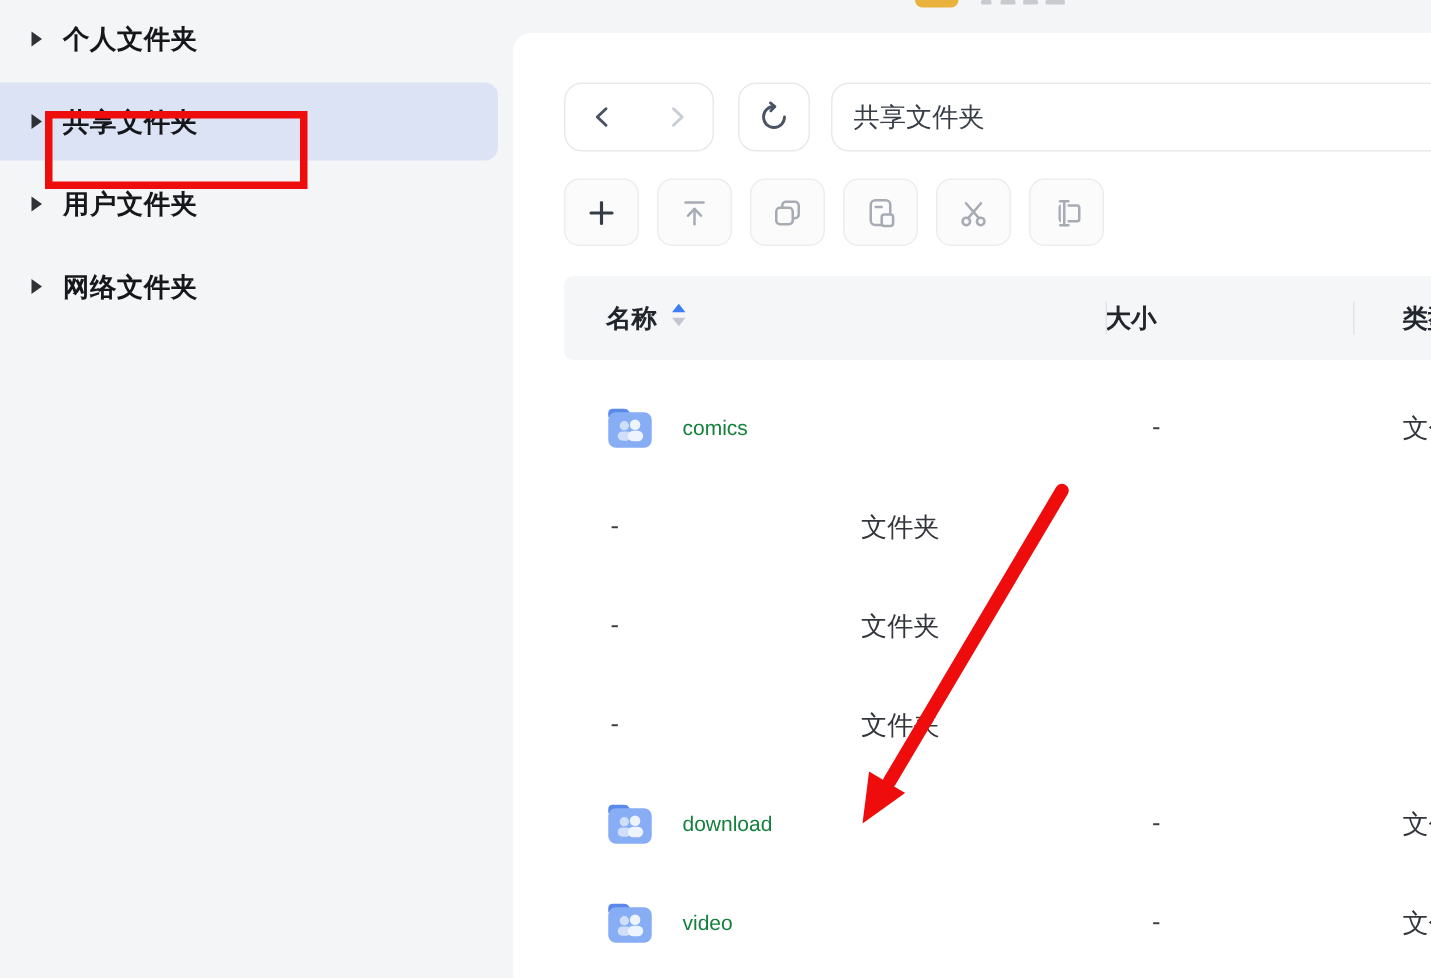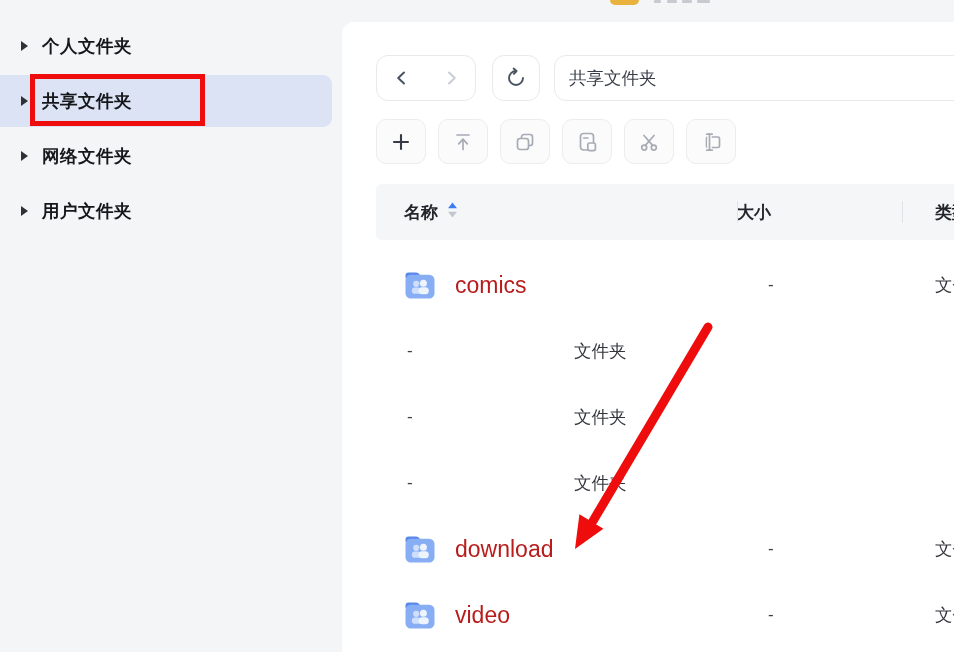--- a/index.html
+++ b/index.html
@@ -10,21 +10,21 @@
     font-family: "Liberation Sans", sans-serif;
     -webkit-font-smoothing: antialiased;
   }
 
   
   .tab-remnant { position: absolute; left: 610px; top: -6px; width: 29px; height: 11px;
     background: #e9b23d; border-radius: 5px; }
   .tab-dash { position: absolute; top: 0; height: 3px; background: #c7cacf; border-radius: 1px; }
 
   
-  .sidebar { position: absolute; left: 0; top: 0; width: 342px; height: 476px; padding-top: 20px; }
+  .sidebar { position: absolute; left: 0; top: 0; width: 342px; height: 476px; }
   .side-item { height: 52px; margin: 0 10px 3px 0; display: flex; align-items: center;
     border-radius: 0 9px 9px 0; cursor: pointer; }
   .side-item.selected { background: #dce3f5; }
   .caret { width: 0; height: 0; margin-left: 21px;
     border-left: 7px solid #2e3237; border-top: 5px solid transparent; border-bottom: 5px solid transparent; }
   .side-label { margin-left: 14px; font-size: 17.5px; font-weight: 700; color: #15171b; letter-spacing: .5px; }
 
   
   .panel { position: absolute; left: 342px; top: 22px; width: 762px; height: 630px;
     background: #ffffff; border-radius: 12px 0 0 0; }
@@ -54,21 +54,21 @@
   .hc-type { flex: 1; padding-left: 33px; white-space: nowrap; cursor: pointer; }
   .hsep { position: absolute; top: 17px; width: 1px; height: 22px; background: #e1e3e7; }
   .hsep.s1 { left: 361px; } .hsep.s2 { left: 526px; }
 
   
   .tbody { position: absolute; left: 34px; top: 230px; width: 728px; }
   .trow { height: 66px; display: flex; align-items: center; cursor: pointer; }
   .c-name { width: 361px; padding-left: 28px; display: flex; align-items: center; gap: 19px; }
   .c-size { width: 165px; padding-left: 31px; font-size: 17px; color: #3a3e45; }
   .c-type { flex: 1; padding-left: 33px; font-size: 17.5px; color: #33363c; white-space: nowrap; }
-  .fname { font-size: 23px; color: #b91c1c; }
+  .fname { font-size: 14px; color: #15803d; }
   .ficon { width: 32px; height: 30px; display: inline-block; flex: 0 0 32px; }
 
   
   .anno-box { position: absolute; left: 30px; top: 74px; width: 175px; height: 52px;
     border: 5px solid #ee0c0c; z-index: 50; pointer-events: none; }
   .anno-arrow { position: absolute; left: 0; top: 0; z-index: 60; pointer-events: none; }
 </style>
 </head>
 <body>
 
@@ -82,25 +82,25 @@
   <div class="side-item">
     <span class="caret"></span>
     <span class="side-label">个人文件夹</span>
   </div>
   <div class="side-item selected">
     <span class="caret"></span>
     <span class="side-label">共享文件夹</span>
   </div>
   <div class="side-item">
     <span class="caret"></span>
+    <span class="side-label">用户文件夹</span>
+  </div>
+  <div class="side-item">
+    <span class="caret"></span>
     <span class="side-label">网络文件夹</span>
-  </div>
-  <div class="side-item">
-    <span class="caret"></span>
-    <span class="side-label">用户文件夹</span>
   </div>
 </div>
 
 <div class="panel">
 
   <div class="navgroup">
     <div class="navhalf">
       <svg width="20" height="20" viewBox="0 0 20 20">
         <polyline points="12,4.5 6.2,10 12,15.5" fill="none" stroke="#4a5361" stroke-width="2" stroke-linecap="round" stroke-linejoin="round"></polyline>
       </svg>

